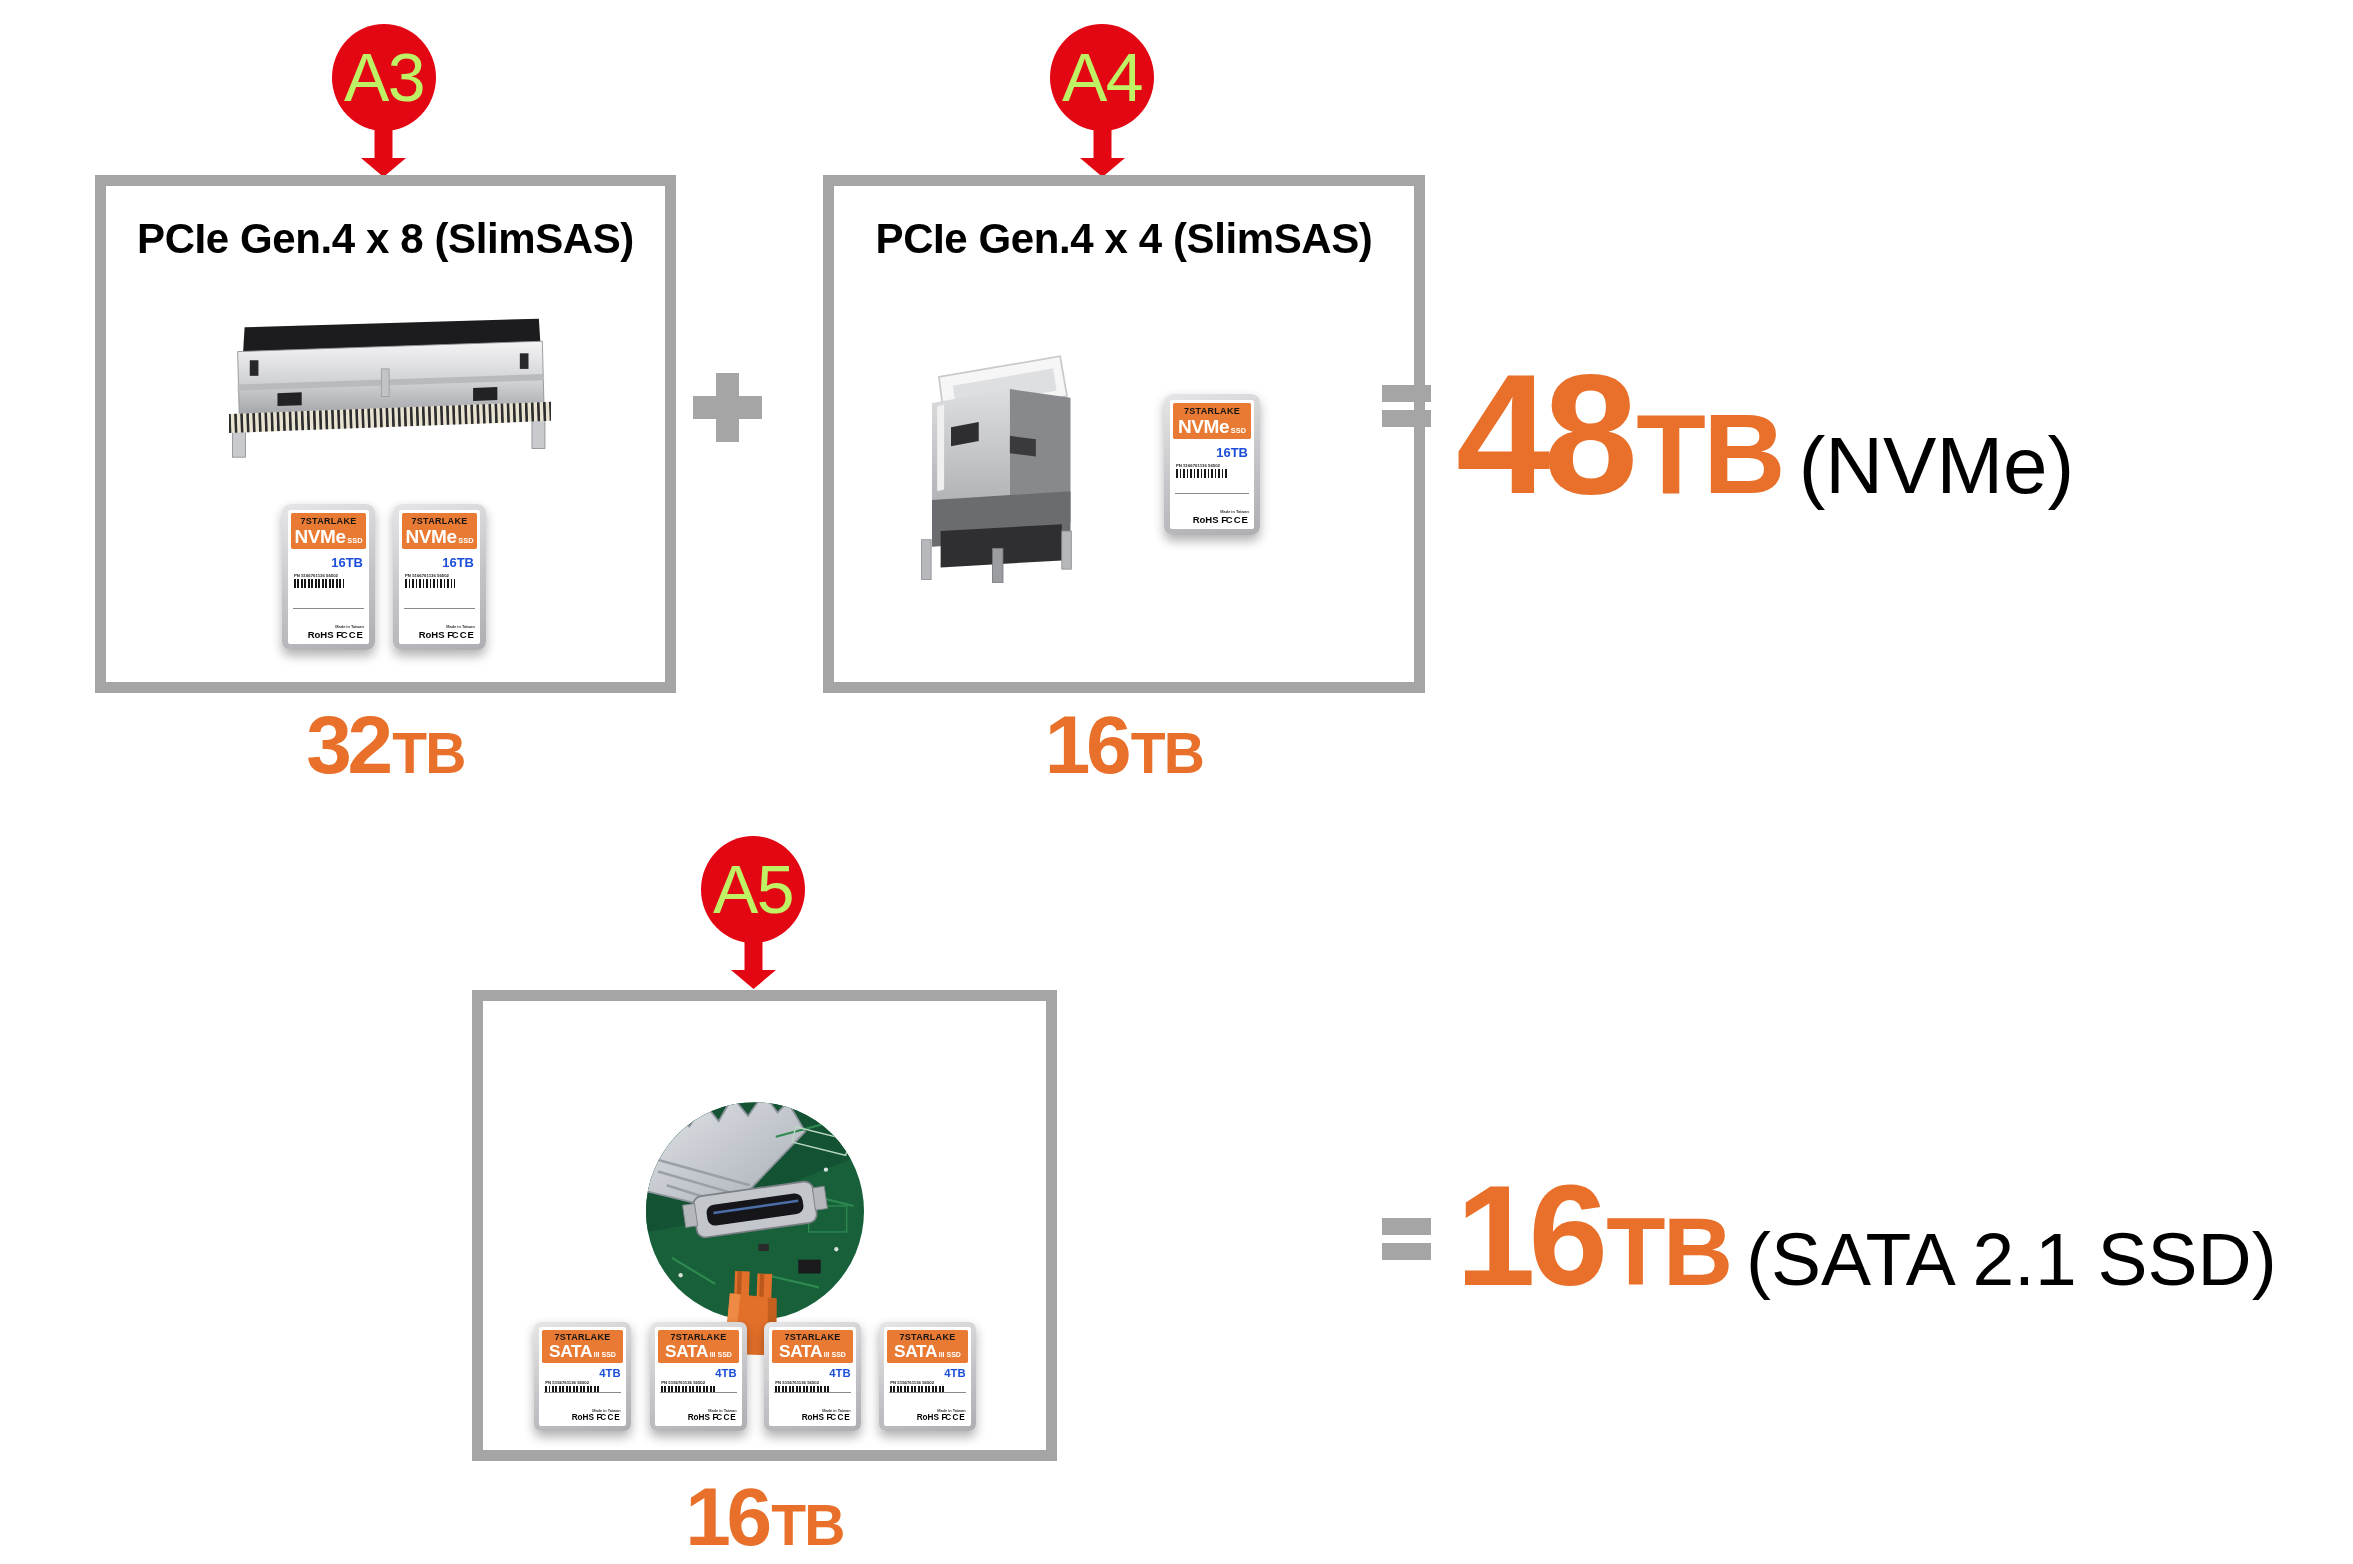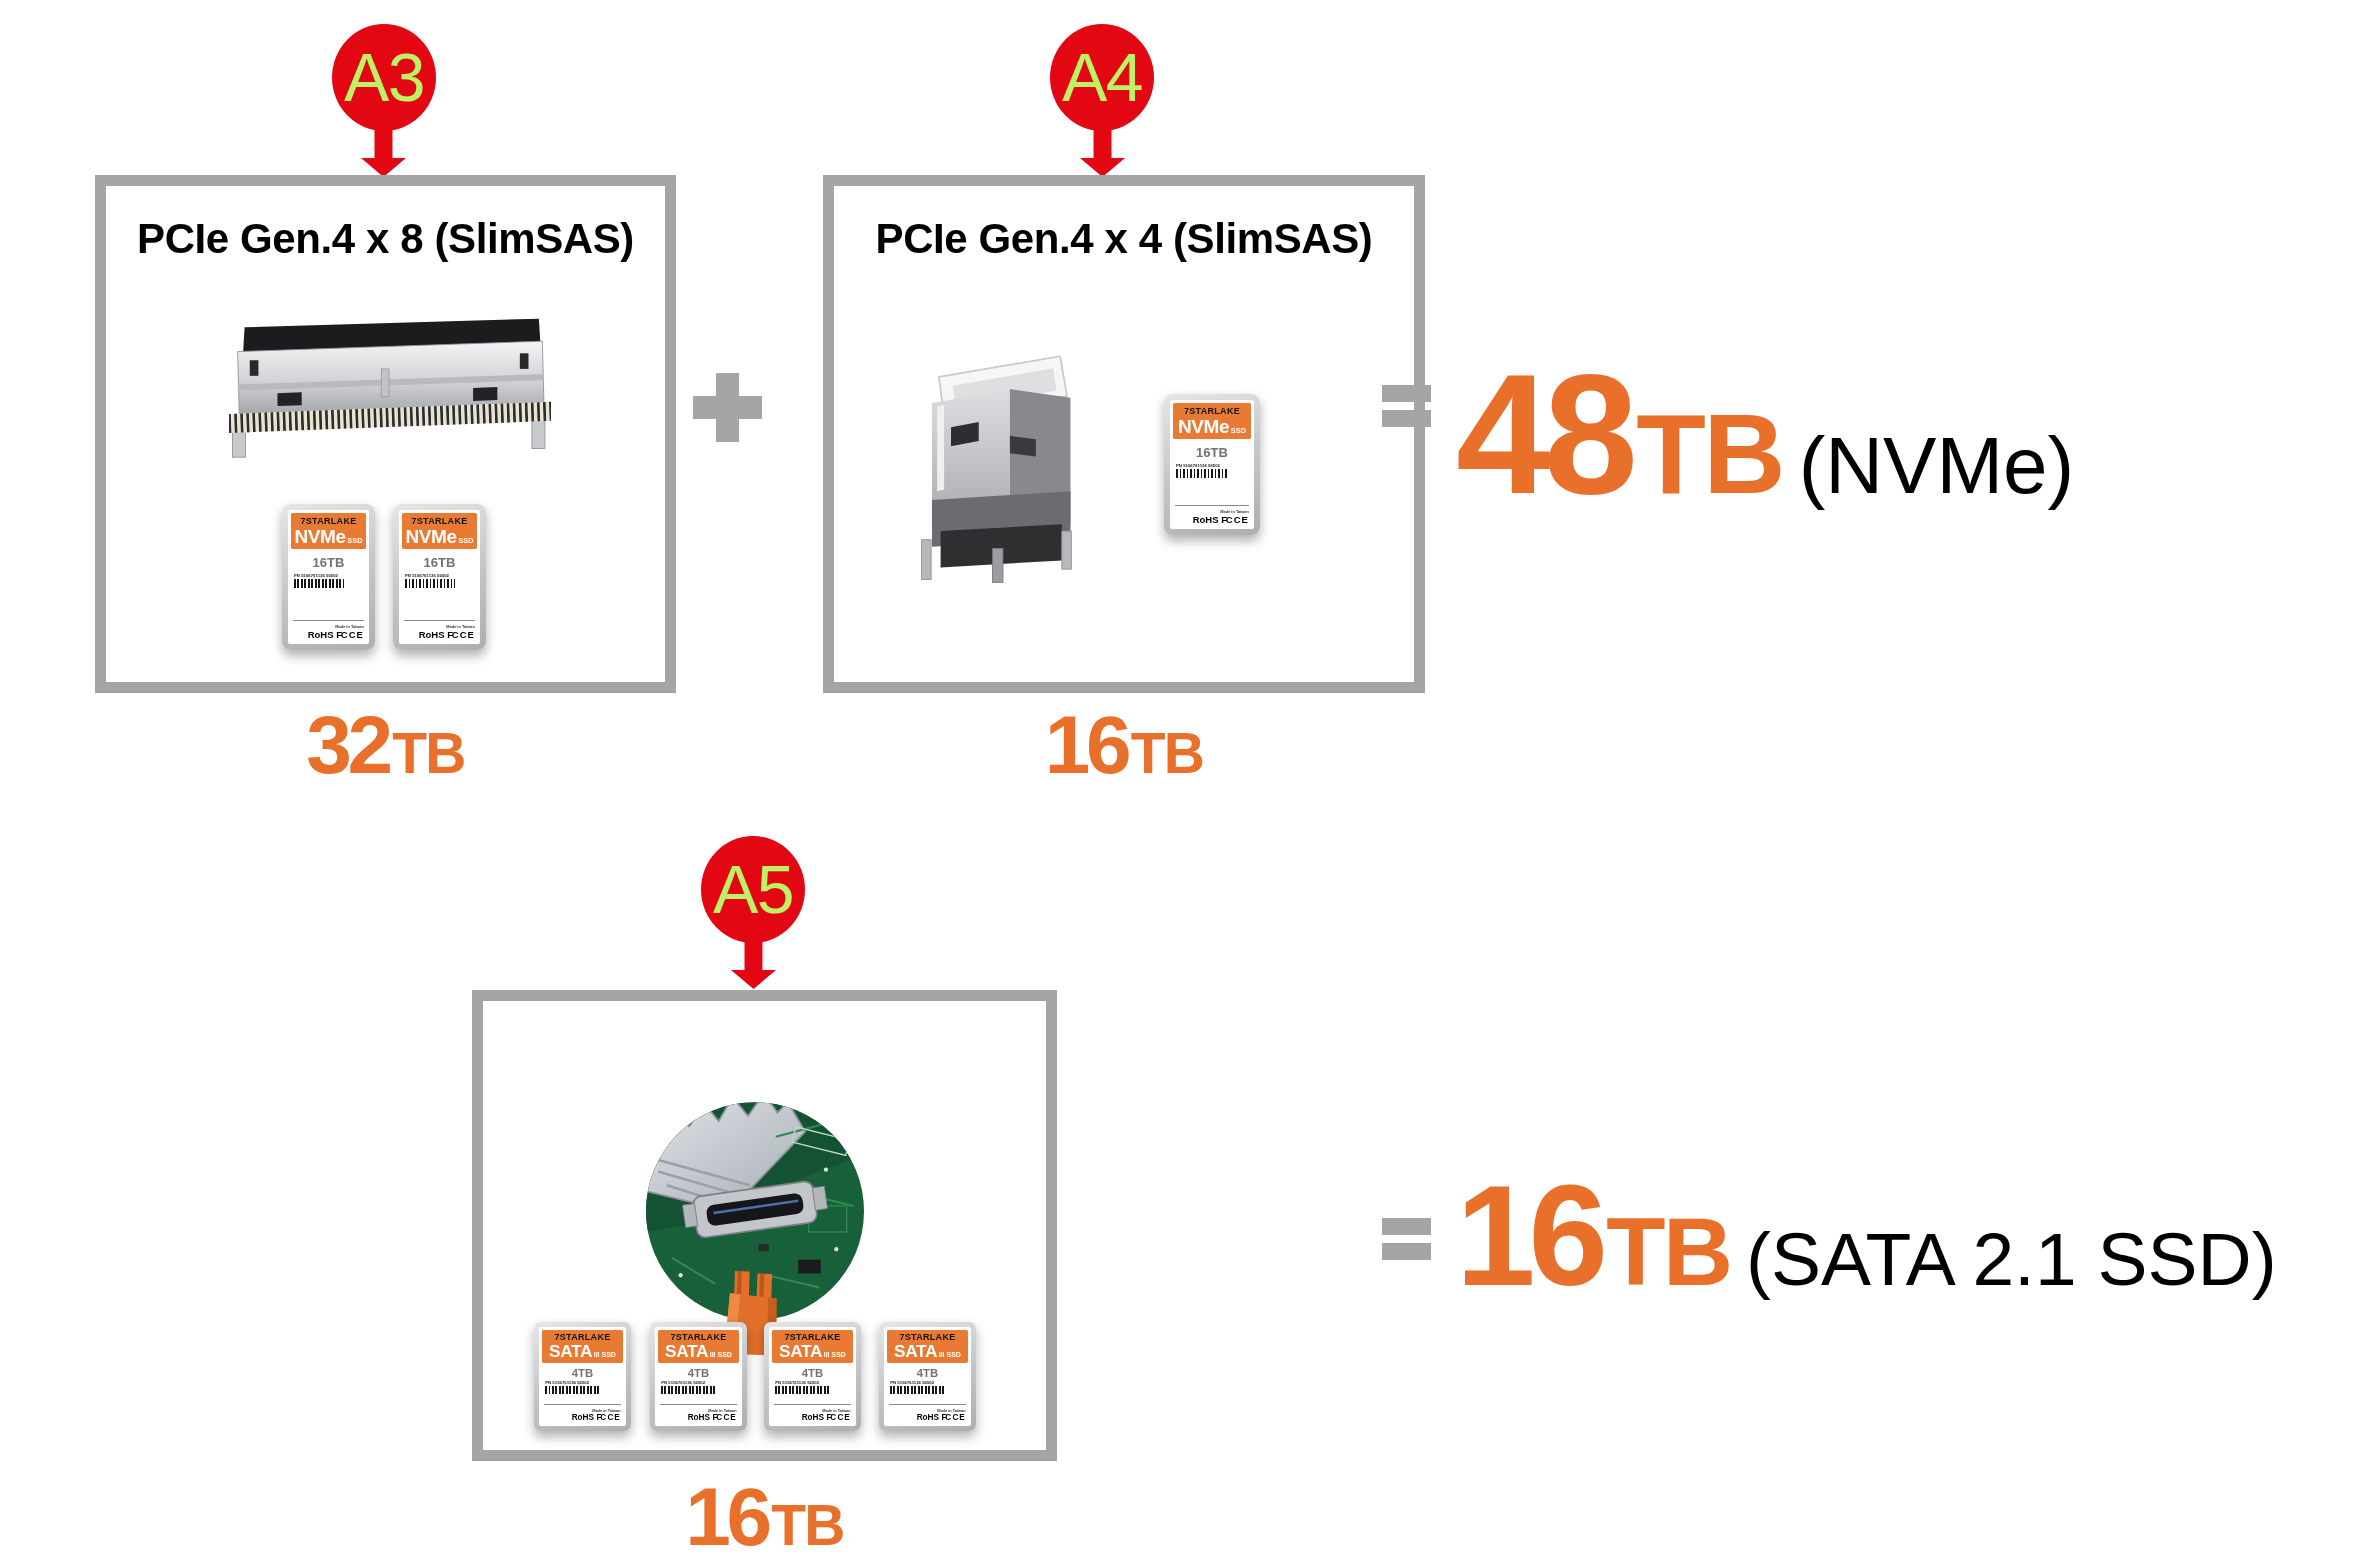--- a/index.html
+++ b/index.html
@@ -69,29 +69,29 @@
     display:flex; flex-direction:column; overflow:hidden;
   }
   .ssd-head {
     background:#E87A33; color:#ffffff; text-align:center;
     margin:2.6px 2.6px 0 2.6px; border-radius:1.7px; padding:3.5px 1.7px 3.5px 1.7px;
   }
   .ssd-brand { color:#141414; font-weight:700; font-size:9px; letter-spacing:0.3px; }
   .ssd-type-row { line-height:1; margin-top:0.9px; white-space:nowrap; }
   .ssd-type { font-size:19px; font-weight:700; letter-spacing:-0.4px; }
   .ssd-type-suffix { font-size:7.4px; font-weight:700; margin-left:1.7px; }
-  .ssd-cap { color:#737373; font-weight:700; font-size:13px; text-align:center; padding:6px 6px 0.9px 6px; }
+  .ssd-cap { color:#1d4ed8; font-weight:700; font-size:13px; text-align:right; padding:6px 6px 0.9px 6px; }
   .ssd-pn  { font-size:4.3px; font-weight:700; color:#222222; padding:1.7px 6px 0 6px; white-space:nowrap; }
   .ssd-barcode {
     height:9.5px; margin:0.9px 0 0 6px; width:62%;
     background:repeating-linear-gradient(90deg,#161616 0 1.7px,#ffffff 1.7px 3.5px);
   }
   .ssd-foot {
     margin:auto 5.2px 4.3px 5.2px; border-top:0.9px solid #8a8a8a;
-    padding-top:3px; text-align:right;
+    padding-top:15px; text-align:right;
   }
   .ssd-made { font-size:3.9px; font-weight:700; color:#333333; }
   .ssd-cert { font-size:9.5px; font-weight:700; color:#000000; letter-spacing:0; }
   .cert-fcc { letter-spacing:-1.3px; margin-left:2.6px; }
   .cert-ce  { margin-left:2.6px; letter-spacing:0.9px; }
   .ssd-card--a4 { width:96px; height:141px; }
   .ssd-card--sata { width:97px; height:109px; padding:5.2px; border-radius:7px; }
   .ssd-card--sata .ssd-head { padding:2.6px 1.7px; }
   .ssd-card--sata .ssd-type { font-size:17.3px; }
   .ssd-card--sata .ssd-type-suffix { font-size:7px; }

